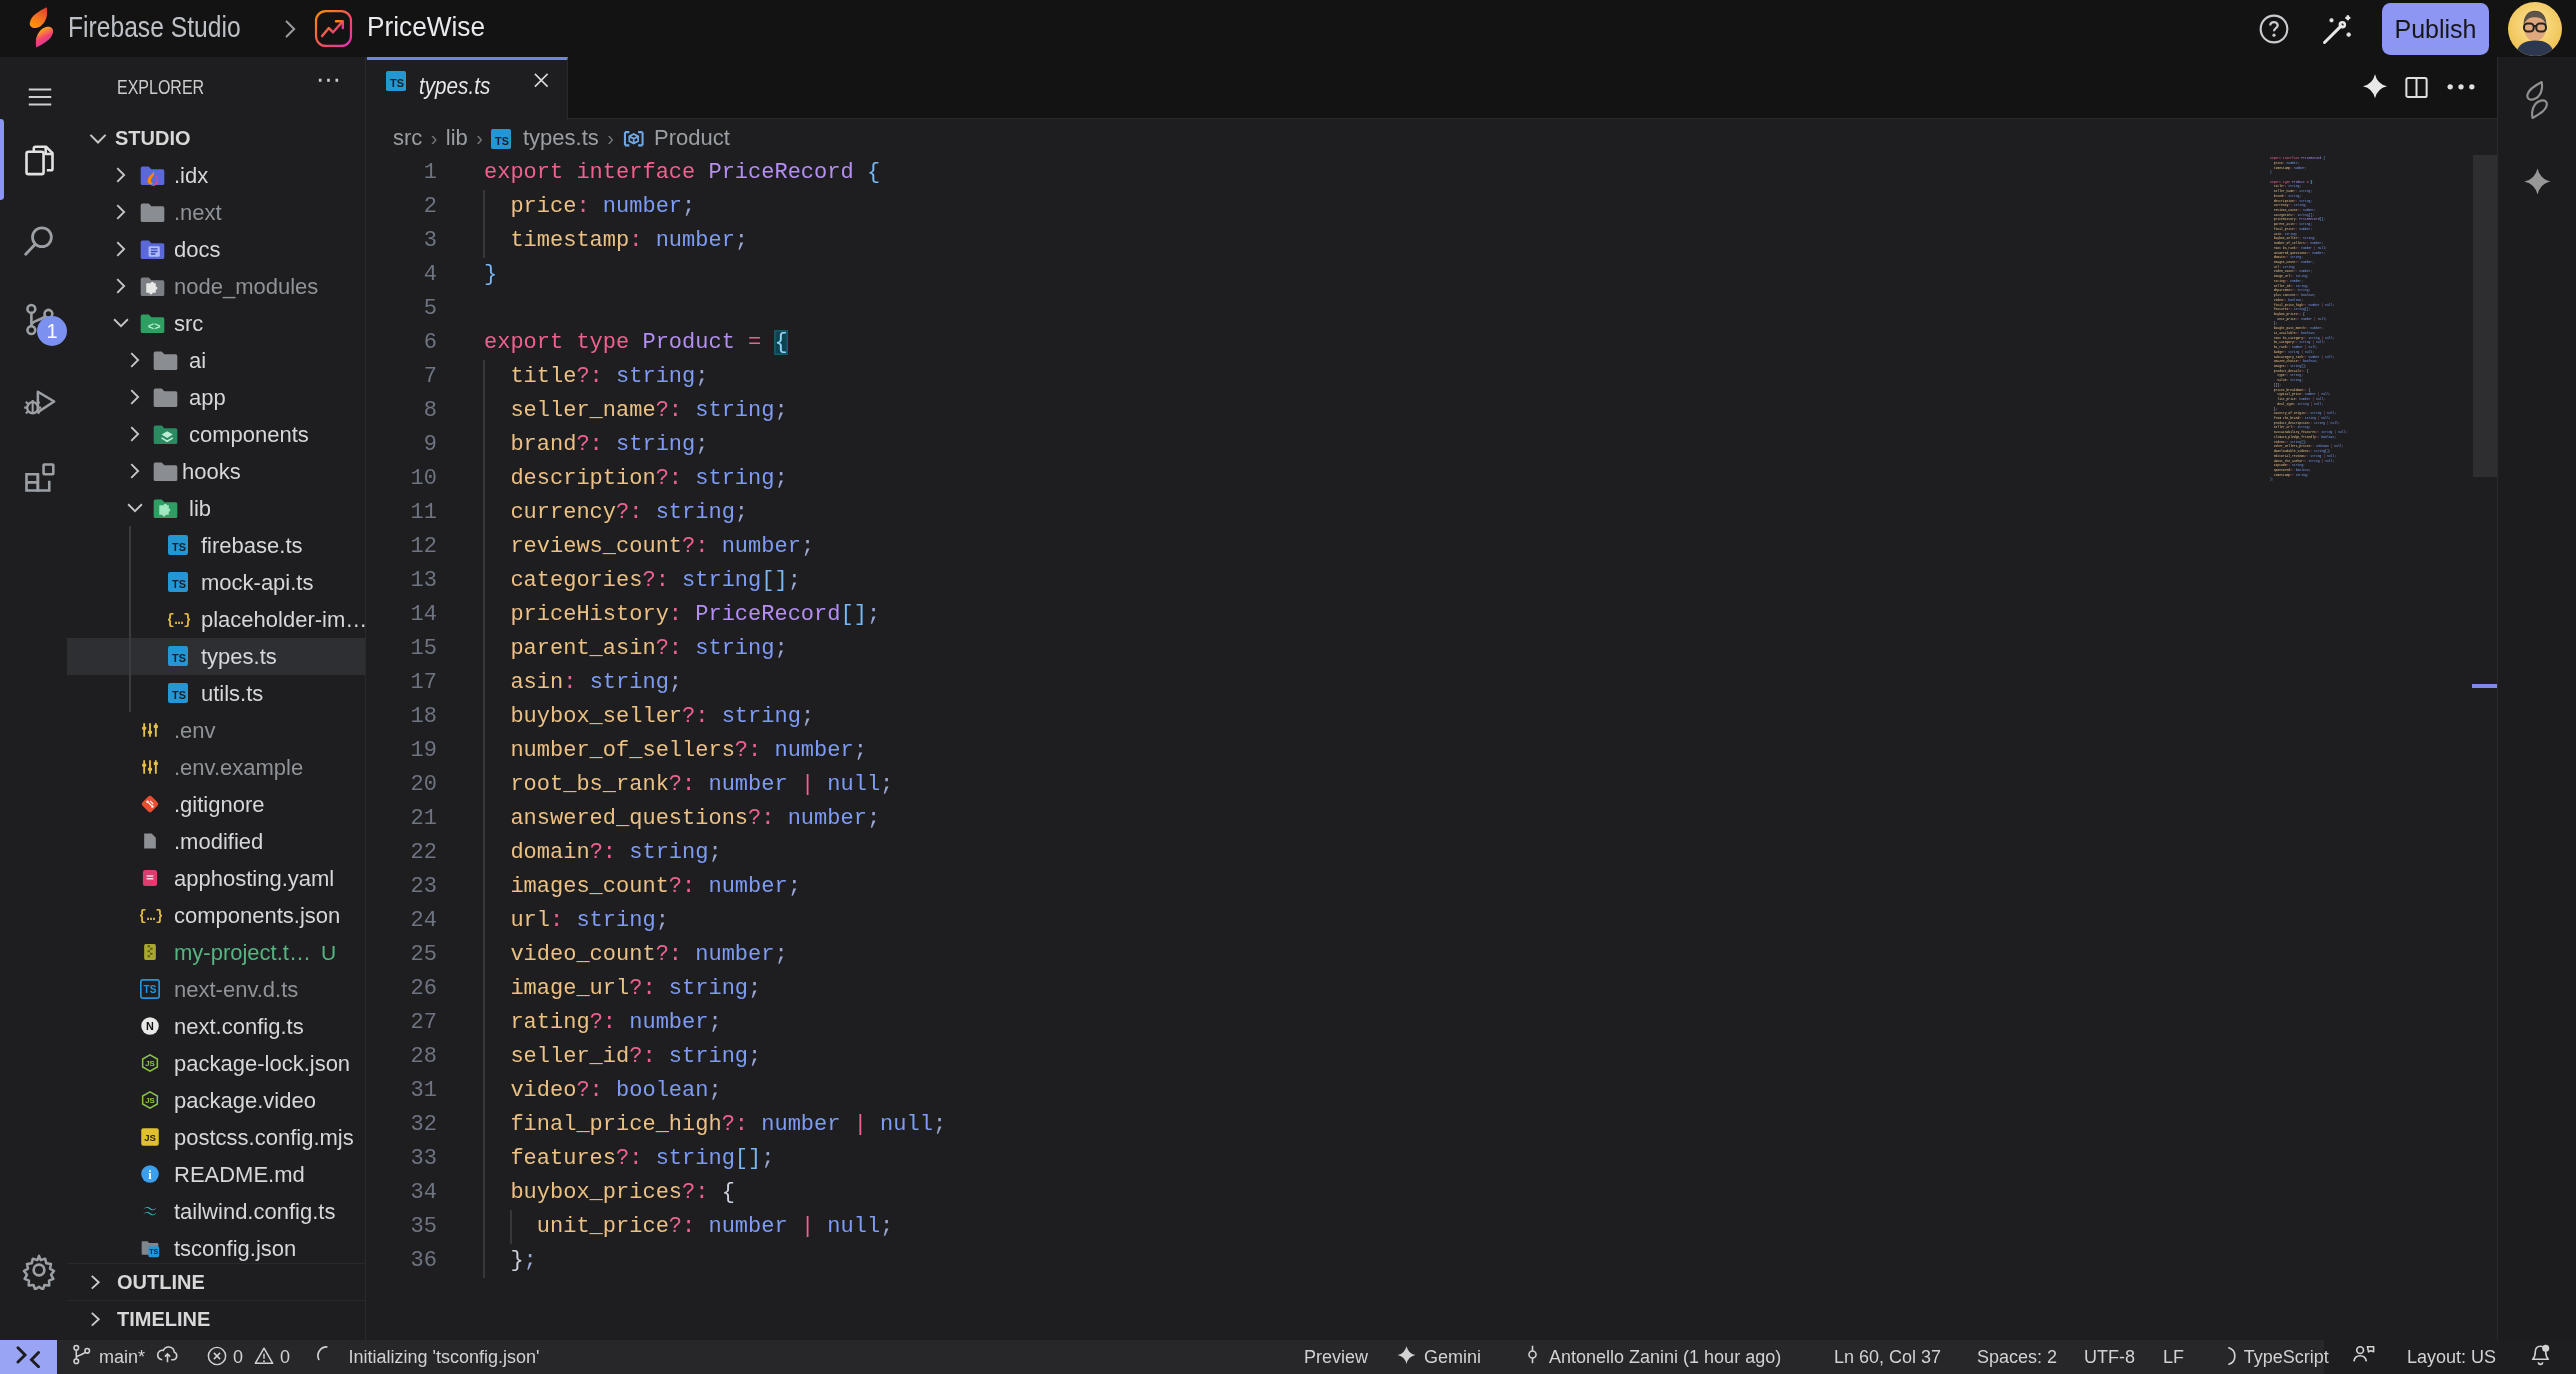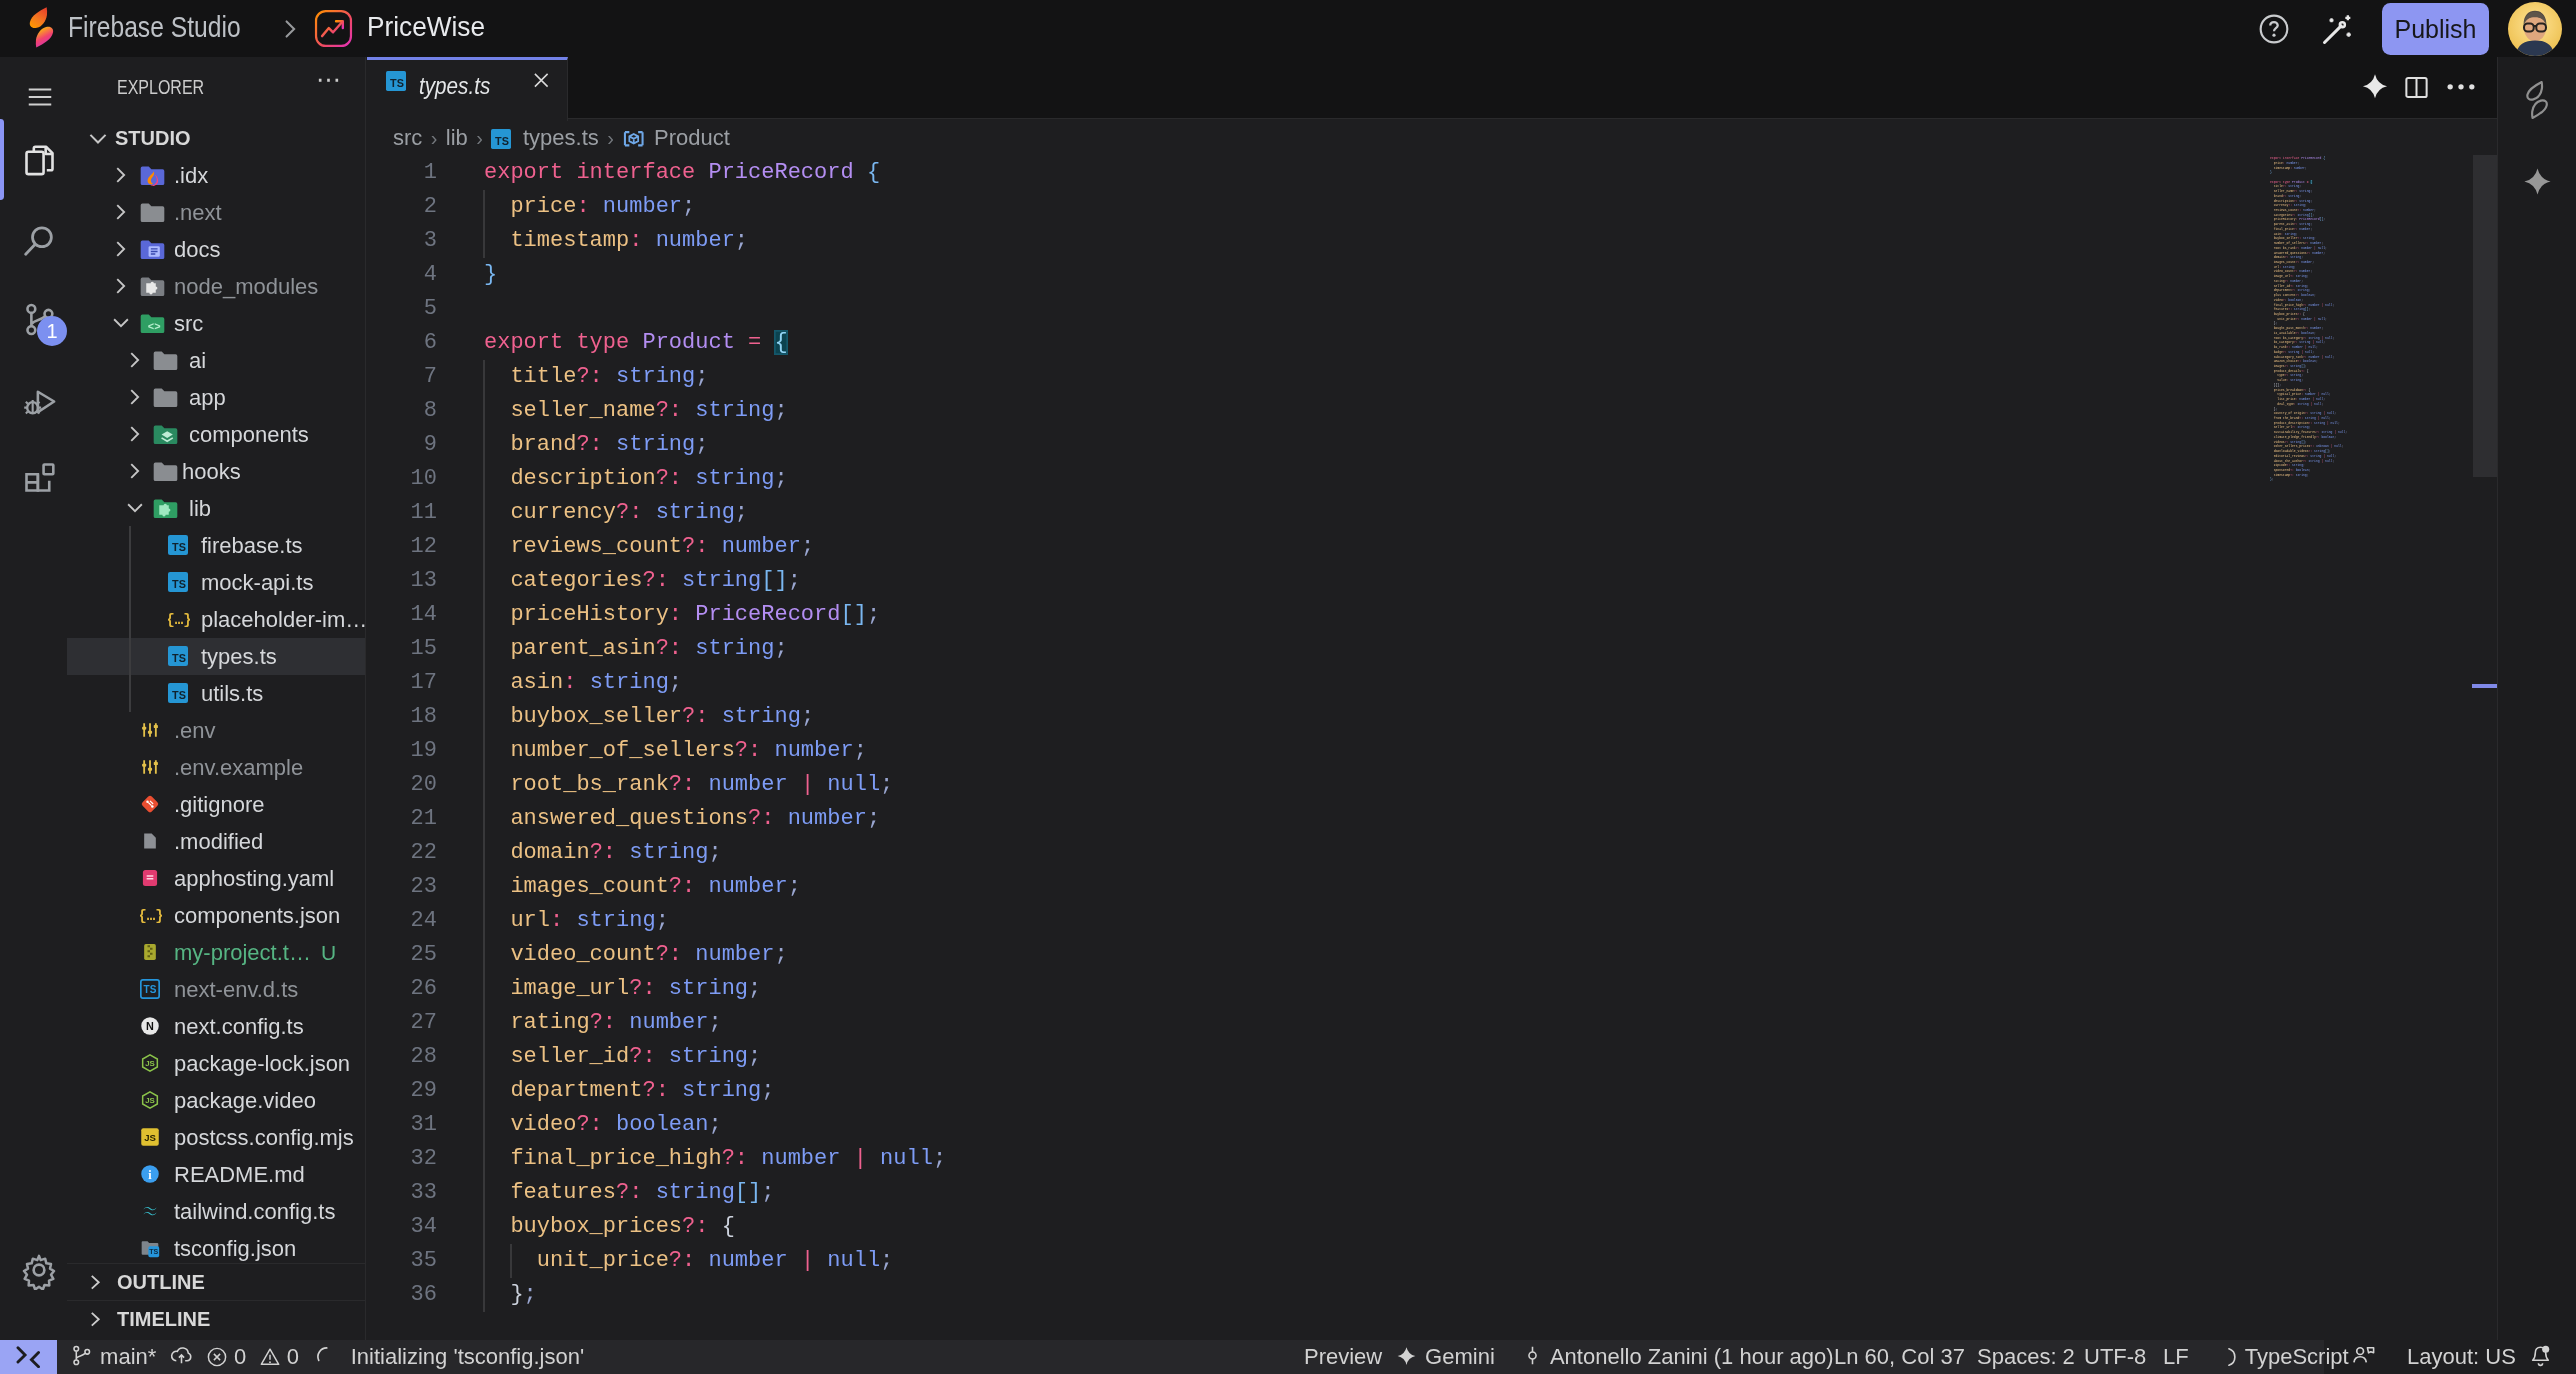--- a/index.html
+++ b/index.html
@@ -52,21 +52,21 @@
 .hl{color:#92d4f5;background:#0c4350;box-shadow:0 0 0 1.7px #14586b inset;}
 
 #minimap{position:absolute;left:1903px;top:99px;width:84px;height:336px;}
 #mmscale{transform:scale(0.139);transform-origin:0 0;width:4362px;}
 .ml{height:34px;line-height:34px;white-space:pre;font-size:22px;font-family:"Liberation Mono",monospace;}
 #vsb{position:absolute;left:2106px;top:98px;width:24px;height:322px;background:#2e2e31;}
 #cursmark{position:absolute;left:2105px;top:627px;width:26px;height:4.2px;background:#8089e8;}
 
 #rightstrip{position:absolute;left:2497px;top:57px;width:79px;height:1283px;background:#1c1c1e;border-left:1.7px solid #2a2a2c;}
 
-#status{position:absolute;left:0;top:1340px;width:2300px;height:34px;background:#27272a;font-size:22px;color:#d2d2d2;padding-left:24px;}
+#status{position:absolute;left:0;top:1340px;width:2300px;height:34px;background:#27272a;font-size:18px;color:#d2d2d2;padding-left:24px;}
 #status .it{position:absolute;top:0;height:34px;line-height:34px;white-space:nowrap;}
 #remote{position:absolute;left:0;top:0;width:57px;height:34px;background:#9aa4f4;}
 .sic{vertical-align:-4.2px;}
 </style></head>
 <body>
 <div id="root">
 
   <div id="title">
     <svg class="abs" style="left:27px;top:5.9px" width="28.5" height="45" viewBox="0 0 29 45">
       <defs>
@@ -504,21 +504,20 @@
 <div class="cl"><span class="ln">19</span><i style="left:116px"></i><span class="ct">  <s class="p">number_of_sellers</s><s class="k">?:</s> <s class="b">number</s><s class="d">;</s></span></div>
 <div class="cl"><span class="ln">20</span><i style="left:116px"></i><span class="ct">  <s class="p">root_bs_rank</s><s class="k">?:</s> <s class="b">number</s> <s class="k">|</s> <s class="b">null</s><s class="d">;</s></span></div>
 <div class="cl"><span class="ln">21</span><i style="left:116px"></i><span class="ct">  <s class="p">answered_questions</s><s class="k">?:</s> <s class="b">number</s><s class="d">;</s></span></div>
 <div class="cl"><span class="ln">22</span><i style="left:116px"></i><span class="ct">  <s class="p">domain</s><s class="k">?:</s> <s class="b">string</s><s class="d">;</s></span></div>
 <div class="cl"><span class="ln">23</span><i style="left:116px"></i><span class="ct">  <s class="p">images_count</s><s class="k">?:</s> <s class="b">number</s><s class="d">;</s></span></div>
 <div class="cl"><span class="ln">24</span><i style="left:116px"></i><span class="ct">  <s class="p">url</s><s class="k">:</s> <s class="b">string</s><s class="d">;</s></span></div>
 <div class="cl"><span class="ln">25</span><i style="left:116px"></i><span class="ct">  <s class="p">video_count</s><s class="k">?:</s> <s class="b">number</s><s class="d">;</s></span></div>
 <div class="cl"><span class="ln">26</span><i style="left:116px"></i><span class="ct">  <s class="p">image_url</s><s class="k">?:</s> <s class="b">string</s><s class="d">;</s></span></div>
 <div class="cl"><span class="ln">27</span><i style="left:116px"></i><span class="ct">  <s class="p">rating</s><s class="k">?:</s> <s class="b">number</s><s class="d">;</s></span></div>
 <div class="cl"><span class="ln">28</span><i style="left:116px"></i><span class="ct">  <s class="p">seller_id</s><s class="k">?:</s> <s class="b">string</s><s class="d">;</s></span></div>
-<div class="cl"><span class="ln">29</span><i style="left:116px"></i><span class="ct">  <s class="p">department</s><s class="k">?:</s> <s class="b">string</s><s class="d">;</s></span></div>
 <div class="cl"><span class="ln">31</span><i style="left:116px"></i><span class="ct">  <s class="p">video</s><s class="k">?:</s> <s class="b">boolean</s><s class="d">;</s></span></div>
 <div class="cl"><span class="ln">32</span><i style="left:116px"></i><span class="ct">  <s class="p">final_price_high</s><s class="k">?:</s> <s class="b">number</s> <s class="k">|</s> <s class="b">null</s><s class="d">;</s></span></div>
 <div class="cl"><span class="ln">33</span><i style="left:116px"></i><span class="ct">  <s class="p">features</s><s class="k">?:</s> <s class="b">string</s><s class="r">[]</s><s class="d">;</s></span></div>
 <div class="cl"><span class="ln">34</span><i style="left:116px"></i><span class="ct">  <s class="p">buybox_prices</s><s class="k">?:</s> <s class="r2">{</s></span></div>
 <div class="cl"><span class="ln">35</span><i style="left:116px"></i><i style="left:143px"></i><span class="ct">    <s class="p">unit_price</s><s class="k">?:</s> <s class="b">number</s> <s class="k">|</s> <s class="b">null</s><s class="d">;</s></span></div>
 <div class="cl"><span class="ln">36</span><i style="left:116px"></i><span class="ct">  <s class="r2">}</s><s class="d">;</s></span></div>
     </div>
     <div id="minimap">
         <div id="mmscale">
 <div class="ml"><s class="k">export</s> <s class="k">interface</s> <s class="t">PriceRecord</s> <s class="r">{</s></div>

